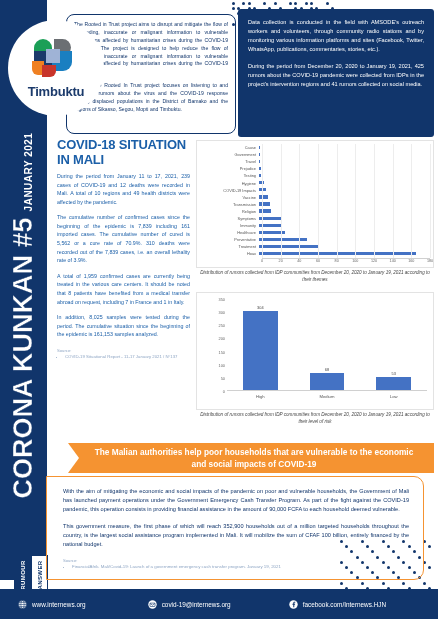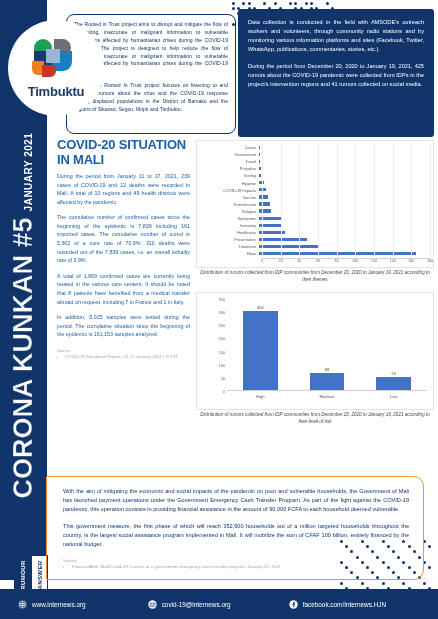--- a/index.html
+++ b/index.html
@@ -392,21 +392,21 @@
   <div class="intro-left">
     <p>The Rooted in Trust project aims to disrupt and mitigate the flow of misleading, inaccurate or malignant information to vulnerable populations affected by humanitarian crises during the COVID-19 pandemic. The project is designed to help reduce the flow of misleading, inaccurate or malignant information to vulnerable populations affected by humanitarian crises during the COVID-19 pandemic.</p>
     <p>In Mali, the Rooted In Trust project focuses on listening to and collecting rumors about the virus and the COVID-19 response among displaced populations in the District of Bamako and the regions of Sikasso, Segou, Mopti and Timbuktu.</p>
   </div>
 
   <div class="intro-right">
     <p>Data collection is conducted in the field with AMSODE's outreach workers and volunteers, through community radio stations and by monitoring various information platforms and sites (Facebook, Twitter, WhatsApp, publications, commentaries, stories, etc.).</p>
     <p>During the period from December 20, 2020 to January 19, 2021, 425 rumors about the COVID-19 pandemic were collected from IDPs in the project's intervention regions and 41 rumors collected on social media.</p>
   </div>
 
-  <div class="section-title">COVID-20 SITUATION IN MALI</div>
+  <div class="section-title">COVID-18 SITUATION IN MALI</div>
 
   <div class="body-col">
     <p>During the period from January 11 to 17, 2021, 239 cases of COVID-19 and 12 deaths were recorded in Mali. A total of 10 regions and 49 health districts were affected by the pandemic.</p>
     <p>The cumulative number of confirmed cases since the beginning of the epidemic is 7,839 including 161 imported cases. The cumulative number of cured is 5,562 or a cure rate of 70.9%. 310 deaths were recorded out of the 7,839 cases, i.e. an overall lethality rate of 3.9%.</p>
     <p>A total of 1,959 confirmed cases are currently being treated in the various care centers. It should be noted that 8 patients have benefited from a medical transfer abroad on request, including 7 in France and 1 in Italy.</p>
     <p>In addition, 8,025 samples were tested during the period. The cumulative situation since the beginning of the epidemic is 161,153 samples analyzed.</p>
     <div class="src-label">Source:</div>
     <ul class="src-list">
       <li>COVID-19 Situational Report - 11-17 January 2021 / N°137</li>
     </ul>
@@ -566,20 +566,23 @@
       <div class="vb-grid-base"></div>
     </div>
     <div class="vb-xlabels" id="vbXlabels">
         <div class="vb-xlabel">High</div>
         <div class="vb-xlabel">Medium</div>
         <div class="vb-xlabel">Low</div>
       </div>
   </div>
   <div class="cap" id="cap2">Distribution of rumors collected from IDP communities from December 20, 2020 to January 19, 2021 according to their level of risk</div>
 
+  <div class="banner">
+    <div class="banner-text">The Malian authorities help poor households that are vulnerable to the economic and social impacts of COVID-19</div>
+  </div>
   <div class="banner-notch"></div>
 
   <div class="answer-panel">
     <p>With the aim of mitigating the economic and social impacts of the pandemic on poor and vulnerable households, the Government of Mali has launched payment operations under the Government Emergency Cash Transfer Program. As part of the fight against the COVID-19 pandemic, this operation consists in providing financial assistance in the amount of 90,000 FCFA to each household deemed vulnerable.</p>
     <p>This government measure, the first phase of which will reach 352,900 households out of a million targeted households throughout the country, is the largest social assistance program implemented in Mali. It will mobilize the sum of CFAF 100 billion, entirely financed by the national budget.</p>
     <div class="ap-src-label">Source:</div>
     <ul class="ap-src-list">
       <li>FinancialAfrik. Mali/Covid-19: Launch of a government emergency cash transfer program. January 19, 2021</li>
     </ul>
   </div>

